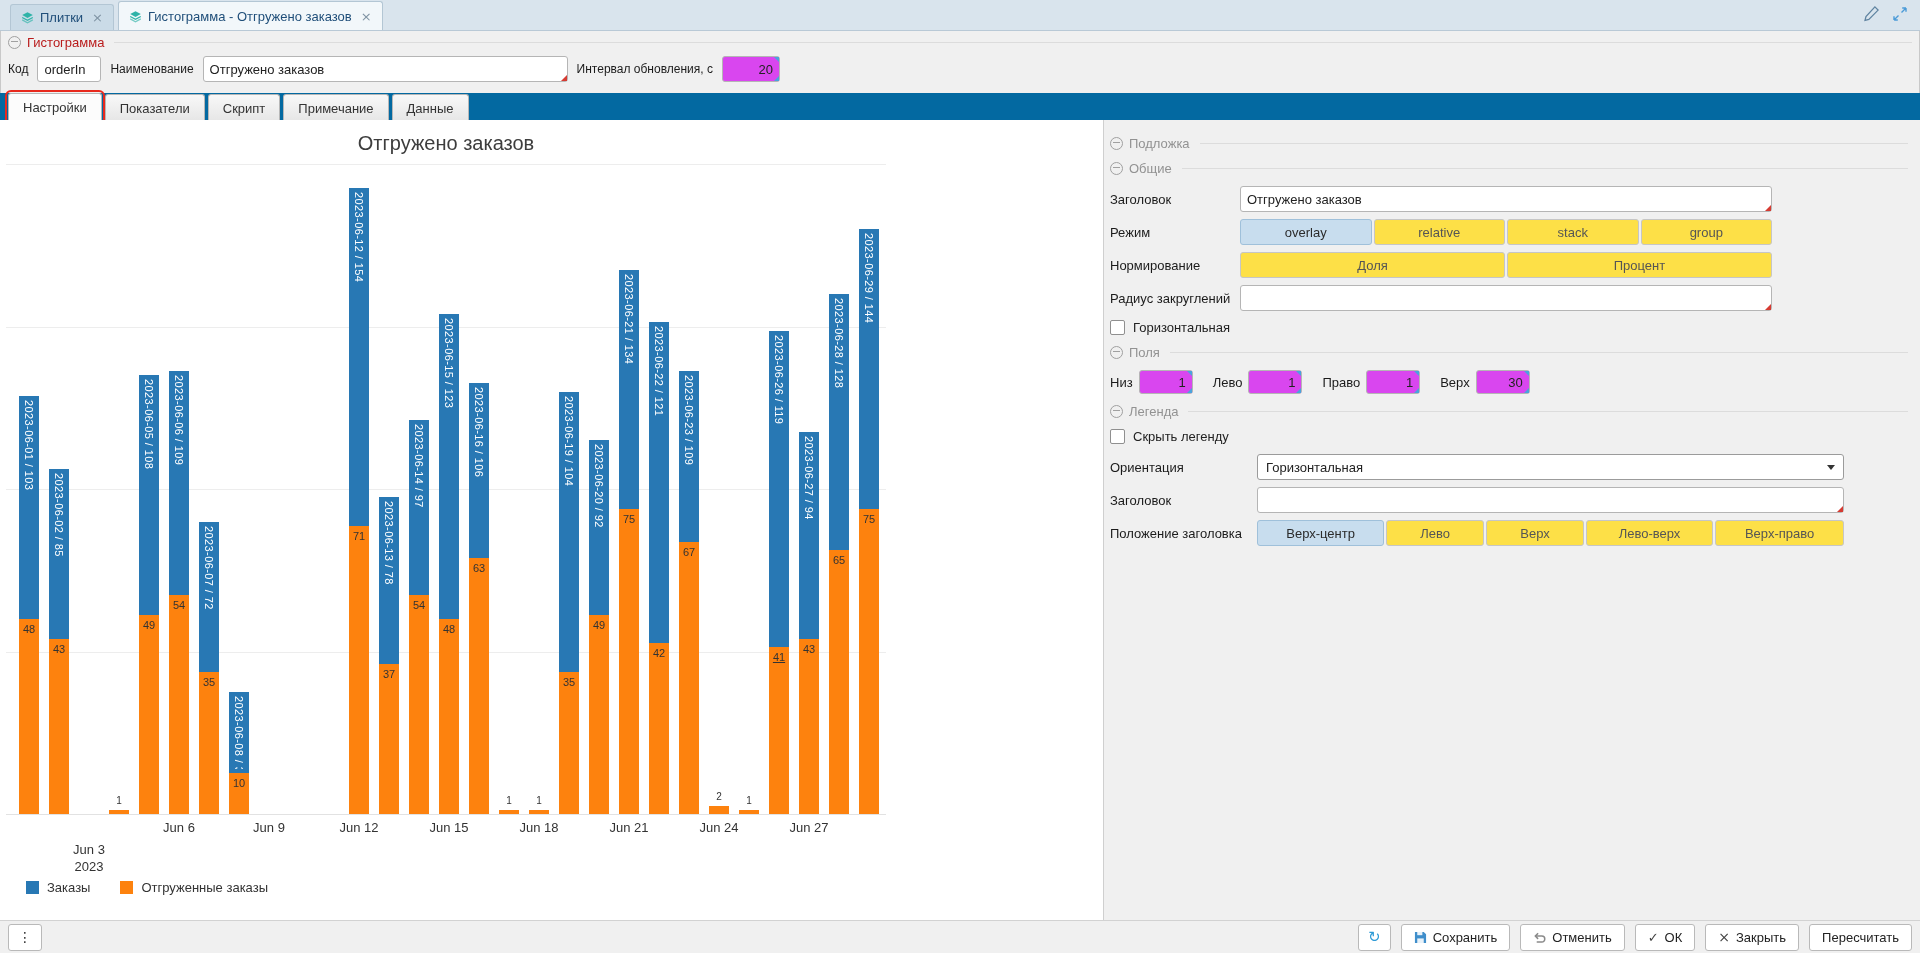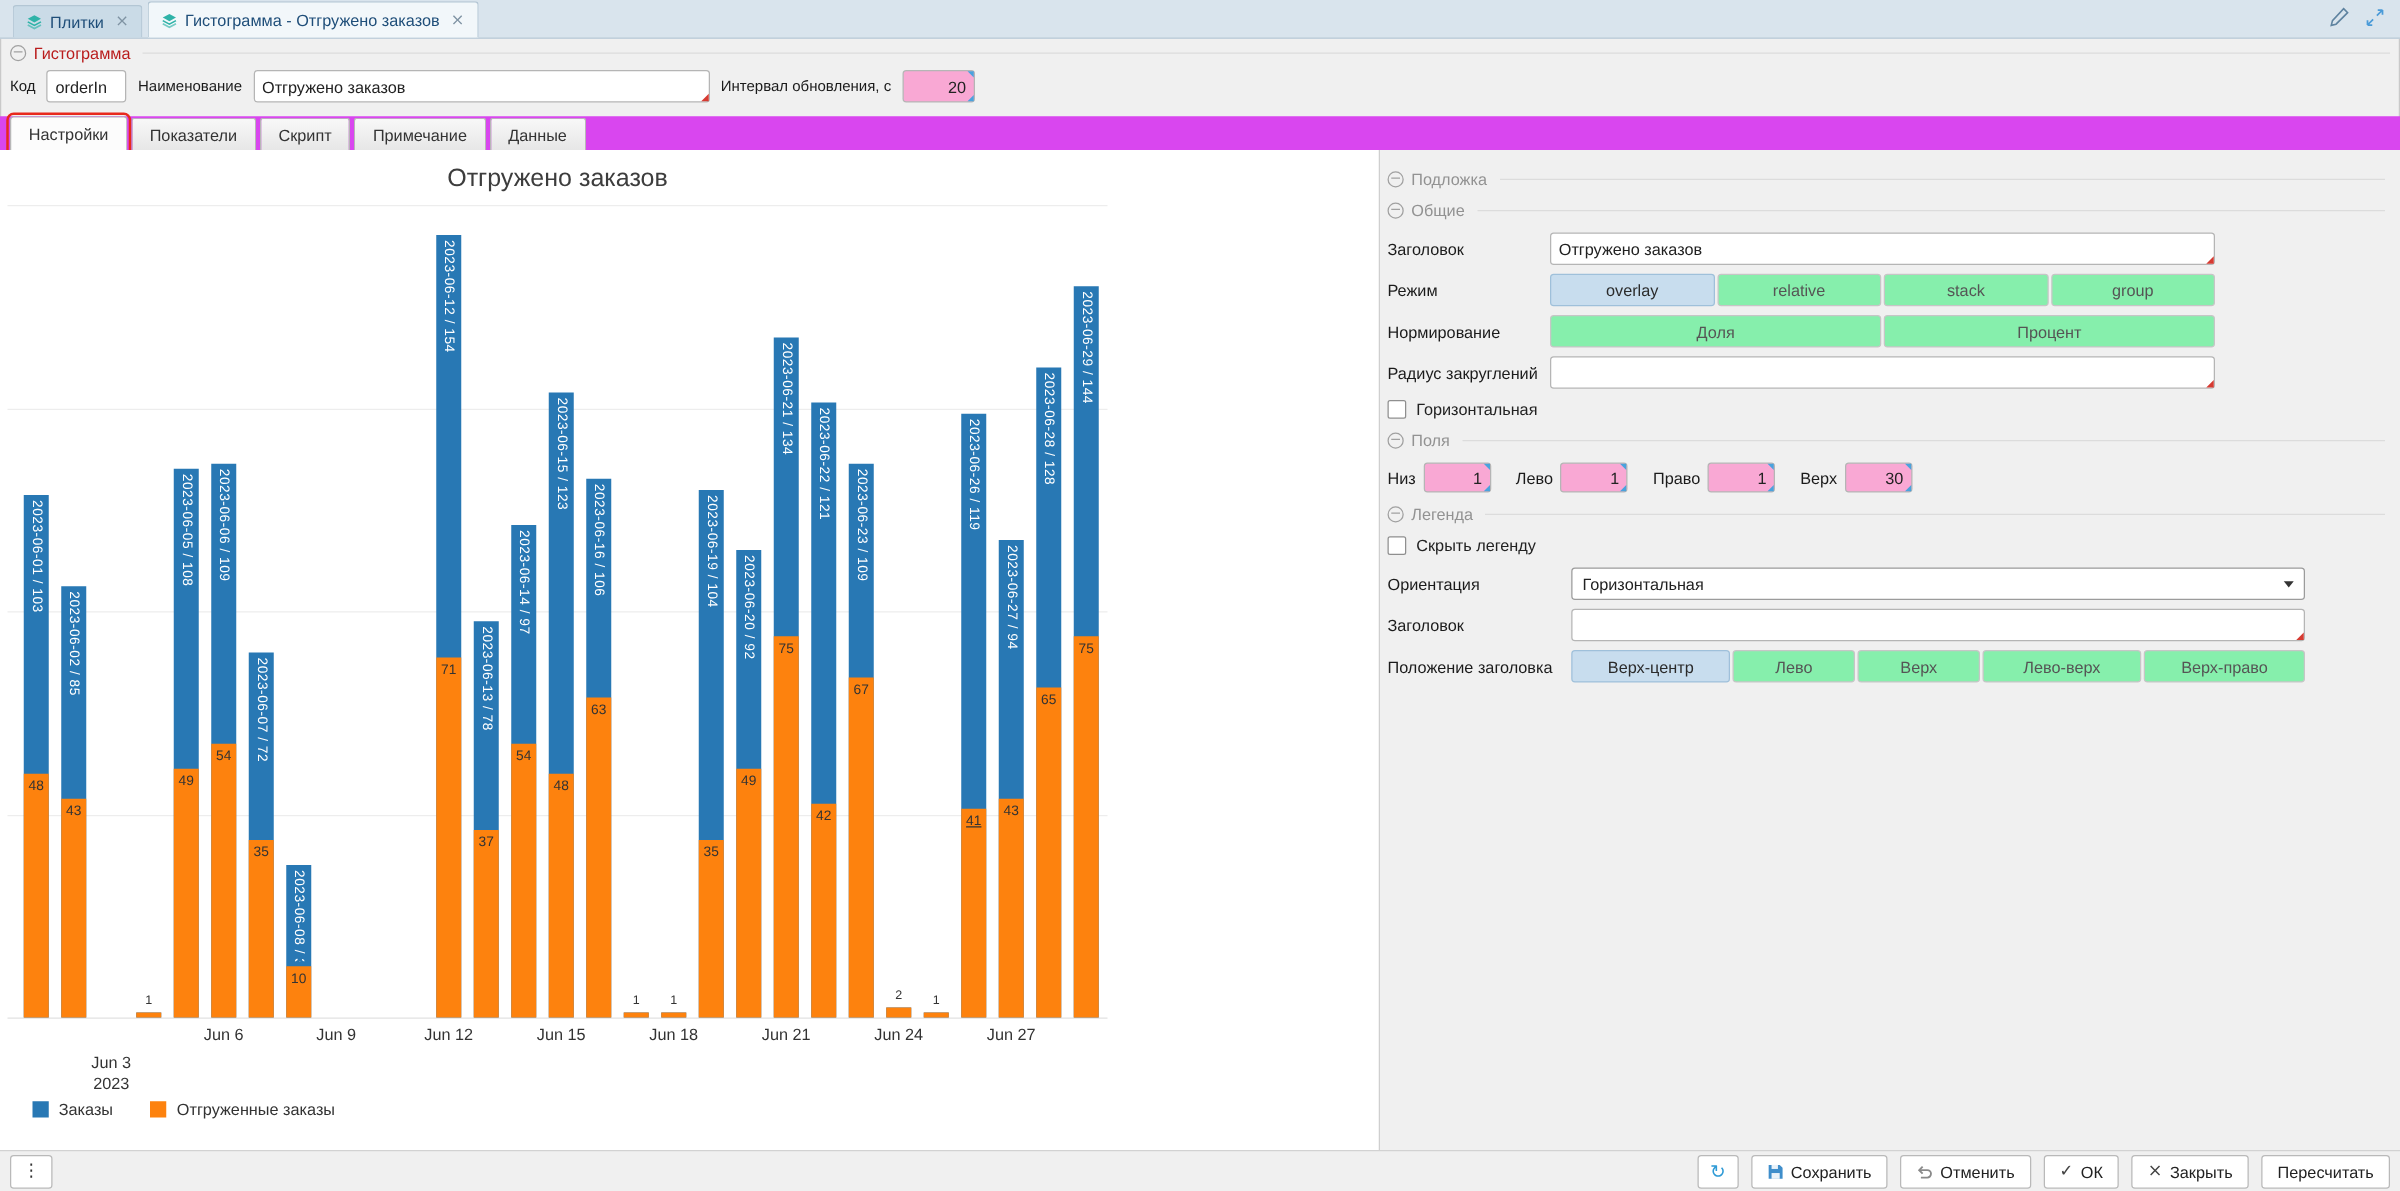--- a/index.html
+++ b/index.html
@@ -24,28 +24,28 @@
   .fields-row{display:flex;align-items:center;margin-top:6px;gap:9px;}
   .flabel{font-size:12px;color:#1b1b1b;white-space:nowrap;}
   .ibox{position:relative;display:inline-flex;}
   .ibox > input{width:100%;box-sizing:border-box;height:26px;border:1px solid #b5b5b5;border-radius:3px;
         padding:0 6px;font-size:13px;font-family:inherit;background:#fff;color:#222;}
   .ibox.red::after{content:"";position:absolute;right:1px;bottom:1px;border-bottom:6px solid #d63b32;
         border-left:6px solid transparent;pointer-events:none;}
   .w64{width:64px;} .w365{width:365px;}
   .numbox{position:relative;display:inline-flex;}
   .numbox > input{width:58px;box-sizing:border-box;height:26px;border:1px solid #b5b5b5;border-radius:3px;
-        padding:0 6px;font-size:13px;font-family:inherit;text-align:right;background:#f9a8d4;color:#222;}
+        padding:0 6px;font-size:13px;font-family:inherit;text-align:right;background:#d946ef;color:#222;}
   .numbox::before{content:"";position:absolute;right:1px;top:1px;border-top:5px solid #4aa3dd;
         border-left:5px solid transparent;pointer-events:none;}
   .numbox::after{content:"";position:absolute;right:1px;bottom:1px;border-bottom:5px solid #4aa3dd;
         border-left:5px solid transparent;pointer-events:none;}
   
   #sectiontabs{display:flex;align-items:flex-end;height:28px;padding-left:8px;
-        border-bottom:6px solid #a3a3a3;background:#d946ef;position:relative;}
+        border-bottom:6px solid #a3a3a3;background:#0369a1;position:relative;}
   .stab{height:26px;padding:0 14px;background:linear-gradient(#f8f8f8,#e6e6e6);border:1px solid #b7b7b7;
         border-bottom:none;border-radius:3px 3px 0 0;font-size:13px;color:#333;display:flex;
         align-items:center;margin-right:3px;cursor:default;white-space:nowrap;}
   .stab.active{background:#fcfcfc;height:27px;}
   .stab.hl{outline:2px solid #e8291d;outline-offset:1px;}
   
   #main{position:absolute;top:120px;left:0;right:0;bottom:33px;display:flex;}
   #chart-panel{width:1103px;flex:none;background:#fff;border-right:1px solid #cfcfcf;position:relative;overflow:hidden;}
   #chart-title{position:absolute;top:12px;left:6px;width:880px;text-align:center;font-size:20px;color:#3d3d3d;}
   #plot{position:absolute;left:6px;top:44px;width:880px;height:650px;}
@@ -66,21 +66,21 @@
   .leg-item{display:flex;align-items:center;}
   .leg-swatch{width:13px;height:13px;display:inline-block;margin-right:8px;}
   
   #settings-panel{flex:1;background:#f0f0f0;padding:8px 12px 0 6px;font-size:13px;overflow:hidden;}
   .sgroup{display:flex;align-items:center;gap:6px;color:#929292;margin:8px 0 10px;}
   .srow{display:flex;align-items:center;margin-bottom:7px;}
   .slabel{width:130px;flex:none;color:#1b1b1b;}
   .slabel-b{width:147px;}
   .ctrl-a{width:532px;} .ctrl-b{width:587px;}
   .seg{display:flex;gap:2px;}
-  .segbtn{height:26px;background:#86efac;border:1px solid #c6c6c6;border-radius:3px;color:#555;
+  .segbtn{height:26px;background:#fde047;border:1px solid #c6c6c6;border-radius:3px;color:#555;
         font-size:13px;display:flex;align-items:center;justify-content:center;box-sizing:border-box;
         cursor:default;white-space:nowrap;padding:0 6px;}
   .segbtn.sel{background:#c8ddee;border-color:#9fc0da;color:#2b2b2b;}
   .seg.equal .segbtn{flex:1;}
   .cbrow{display:flex;align-items:center;gap:8px;margin:9px 0 10px;}
   .cb{width:13px;height:13px;border:1px solid #8f8f8f;background:#fff;border-radius:2px;flex:none;}
   .mrow{display:flex;align-items:center;margin:2px 0 10px;}
   .mlabel{margin-right:6px;color:#1b1b1b;}
   .mrow .numbox{margin-right:20px;}
   .mrow .numbox > input{width:54px;height:24px;}

